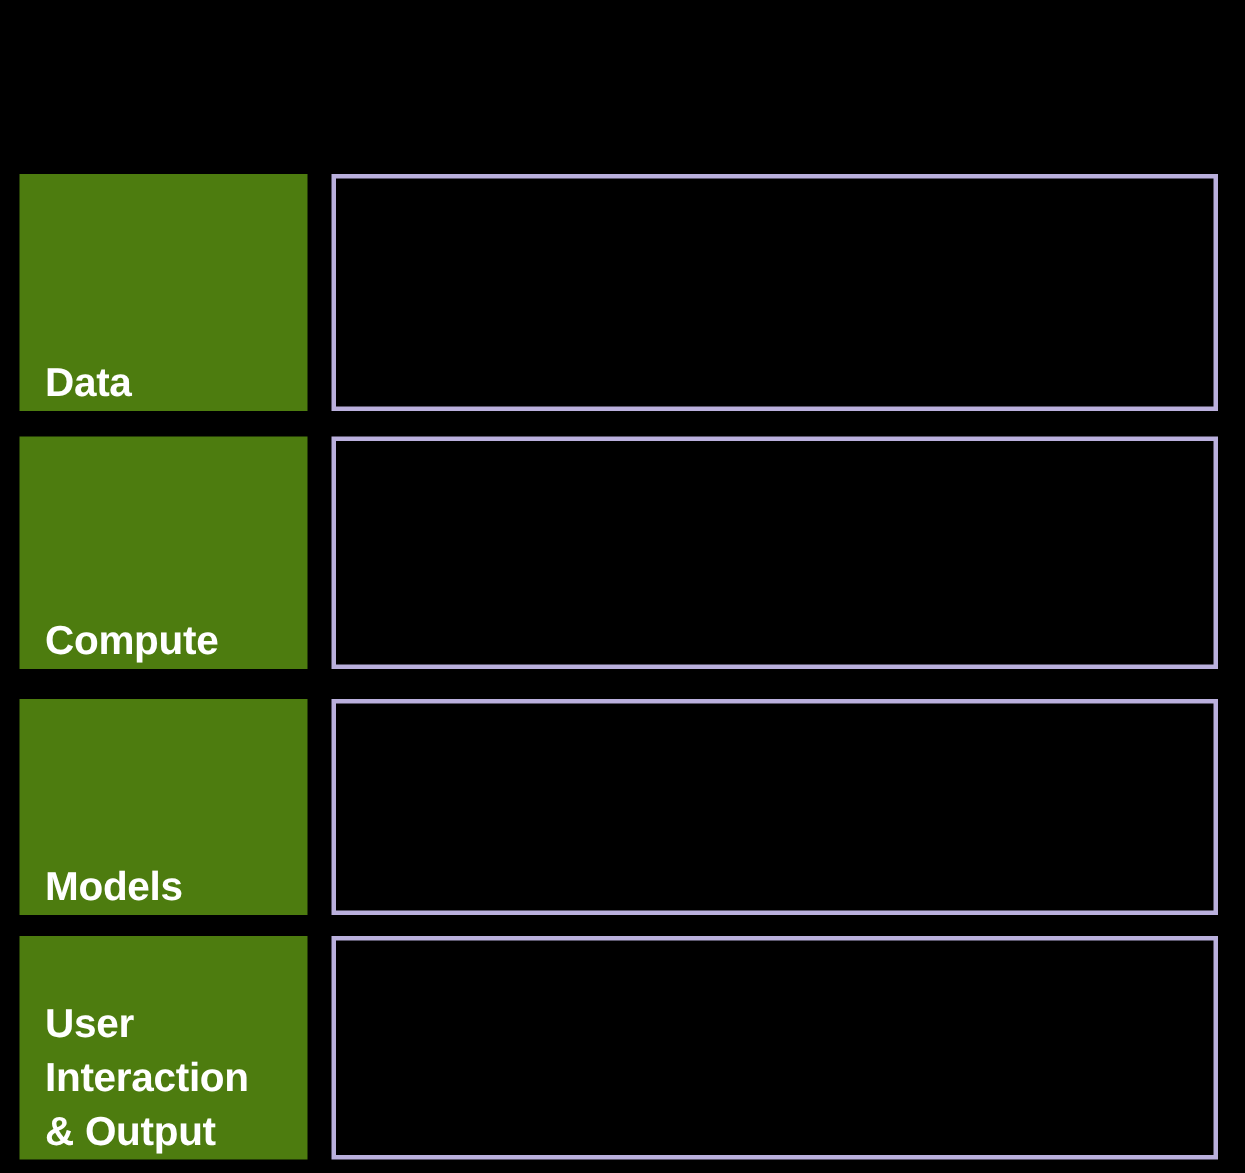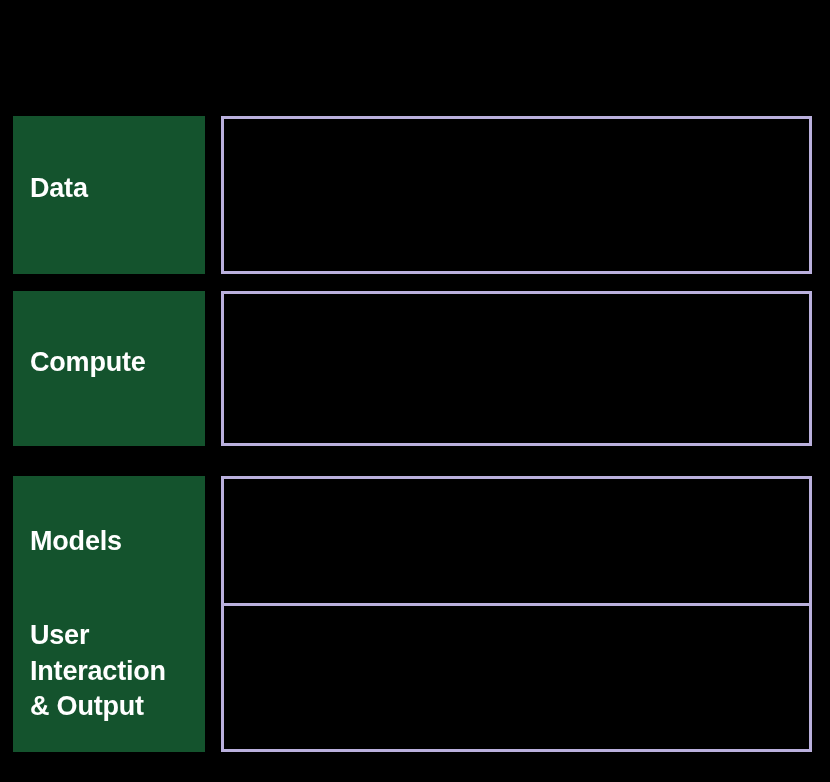--- a/index.html
+++ b/index.html
@@ -42,26 +42,26 @@
     left: 0;
     width: 830px;
   }
 
   .row-label {
     position: absolute;
     left: 13px;
     top: 0;
     width: 192px;
     height: 100%;
-    background: #14532d;
+    background: #4d7c0f;
     box-sizing: border-box;
     display: flex;
-    align-items: center;
+    align-items: flex-end;
     justify-content: flex-start;
-    padding: 0 16px 12px 17px;
+    padding: 0 16px 0 17px;
   }
 
   .row-label-text {
     color: #ffffff;
     font-family: "Liberation Sans", sans-serif;
     font-weight: bold;
     font-size: 27px;
     line-height: 1.33;
     letter-spacing: -0.2px;
     white-space: pre-line;
@@ -110,30 +110,30 @@
 
     <div class="row" style="top:175px;height:155px;">
       <div class="row-label">
         <span class="row-label-text">Compute</span>
       </div>
       <div class="row-content">
         <div class="row-content-body"></div>
       </div>
     </div>
 
-    <div class="row" style="top:360px;height:144px;">
+    <div class="row" style="top:350px;height:144px;">
       <div class="row-label">
         <span class="row-label-text">Models</span>
       </div>
       <div class="row-content">
         <div class="row-content-body"></div>
       </div>
     </div>
 
-    <div class="row" style="top:487px;height:149px;">
+    <div class="row" style="top:508px;height:149px;">
       <div class="row-label">
         <span class="row-label-text">User
 Interaction
 &amp; Output</span>
       </div>
       <div class="row-content">
         <div class="row-content-body"></div>
       </div>
     </div>
 

